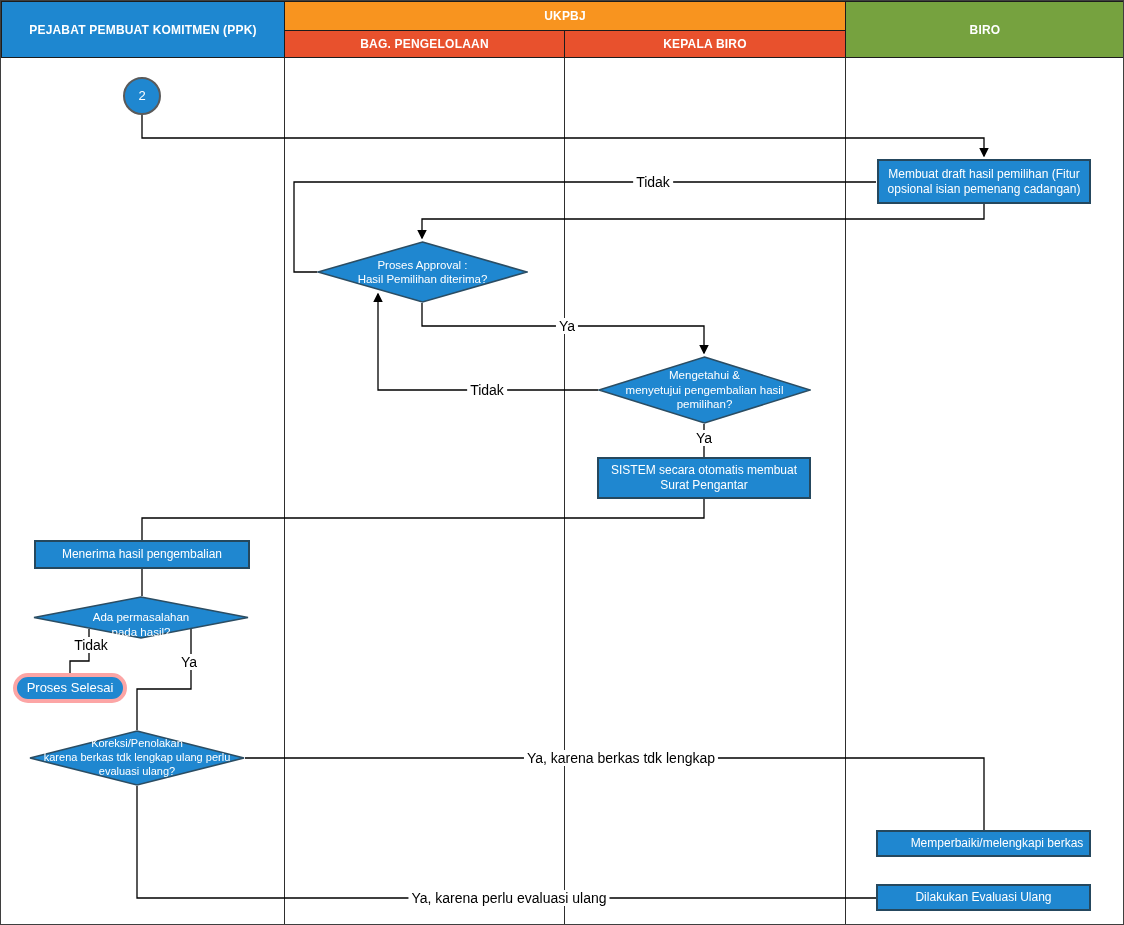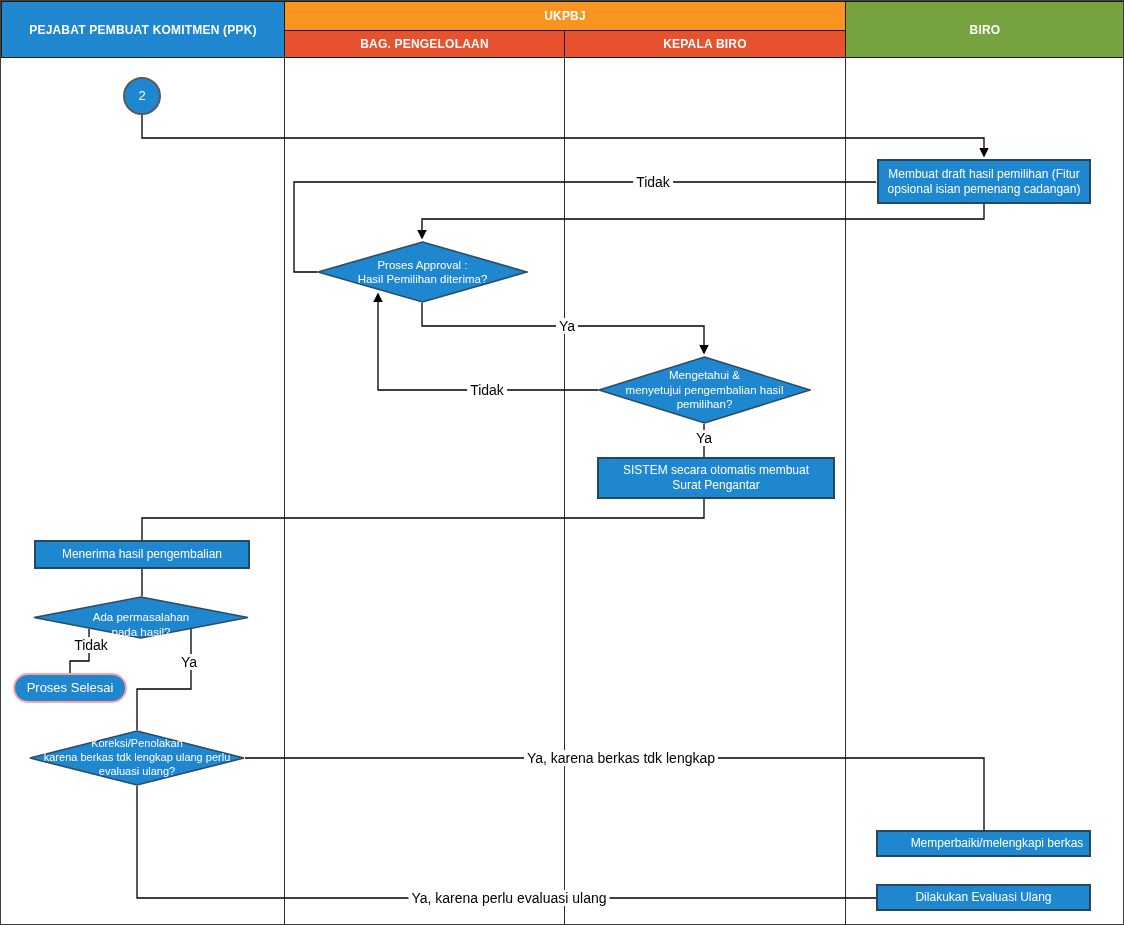--- a/index.html
+++ b/index.html
@@ -18,21 +18,21 @@
   
   svg.wires{position:absolute;left:0;top:0;width:1124px;height:925px;z-index:1;}
   svg.wires path.flow{fill:none;stroke:#000000;stroke-width:1.3;}
   svg.wires path.lane-line{fill:none;stroke:#2e2e2e;stroke-width:1;}
 
   
   .shape{position:absolute;box-sizing:border-box;z-index:2;display:flex;align-items:center;
     justify-content:center;text-align:center;color:#ffffff;font-size:12px;line-height:1.25;
     white-space:pre-line;}
   .proc{background:#1F87D0;border:2px solid #25485e;padding:1px 4px;}
-  .stadium{background:#1F87D0;border:2px solid #fca5a5;border-radius:16px;font-size:13px;}
+  .stadium{background:#1F87D0;border:4px solid #fca5a5;border-radius:16px;font-size:13px;}
   .circle{background:#1F87D0;border:2px solid #5a5a5a;border-radius:50%;font-size:13px;}
   .diamond{background:transparent;border:none;font-size:11.5px;padding:0 14px;}
   .diamond svg{position:absolute;left:0;top:0;width:100%;height:100%;z-index:-1;}
   .diamond polygon{fill:#1F87D0;stroke:#2b4d63;stroke-width:1.6;}
 
   
   .edge-label{position:absolute;z-index:3;transform:translate(-50%,-50%);
     background:#ffffff;color:#000000;font-size:14px;padding:0 3px;white-space:nowrap;}
 </style>
 </head>
@@ -86,21 +86,21 @@
 
   <div class="shape diamond" style="left:597px;top:355px;width:213px;height:68px;">
     <svg viewBox="0 0 213 68" preserveAspectRatio="none">
         <polygon points="106.5,1 212,34 106.5,67 1,34"></polygon>
       </svg>
     <span>Mengetahui &amp;
 menyetujui pengembalian hasil
 pemilihan?</span>
   </div>
 
-  <div class="shape proc" style="left:596px;top:456px;width:238px;height:42px;">SISTEM secara otomatis membuat
+  <div class="shape proc" style="left:596px;top:456px;width:214px;height:42px;">SISTEM secara otomatis membuat
 Surat Pengantar</div>
 
   <div class="shape proc" style="left:33px;top:539px;width:216px;height:29px;">Menerima hasil pengembalian</div>
 
   <div class="shape diamond" style="left:32px;top:595px;width:216px;height:43px;align-items:flex-end;">
     <svg viewBox="0 0 216 43" preserveAspectRatio="none">
         <polygon points="108,1 215,21.5 108,42 1,21.5"></polygon>
       </svg>
     <span>Ada permasalahan
 pada hasil?</span>

